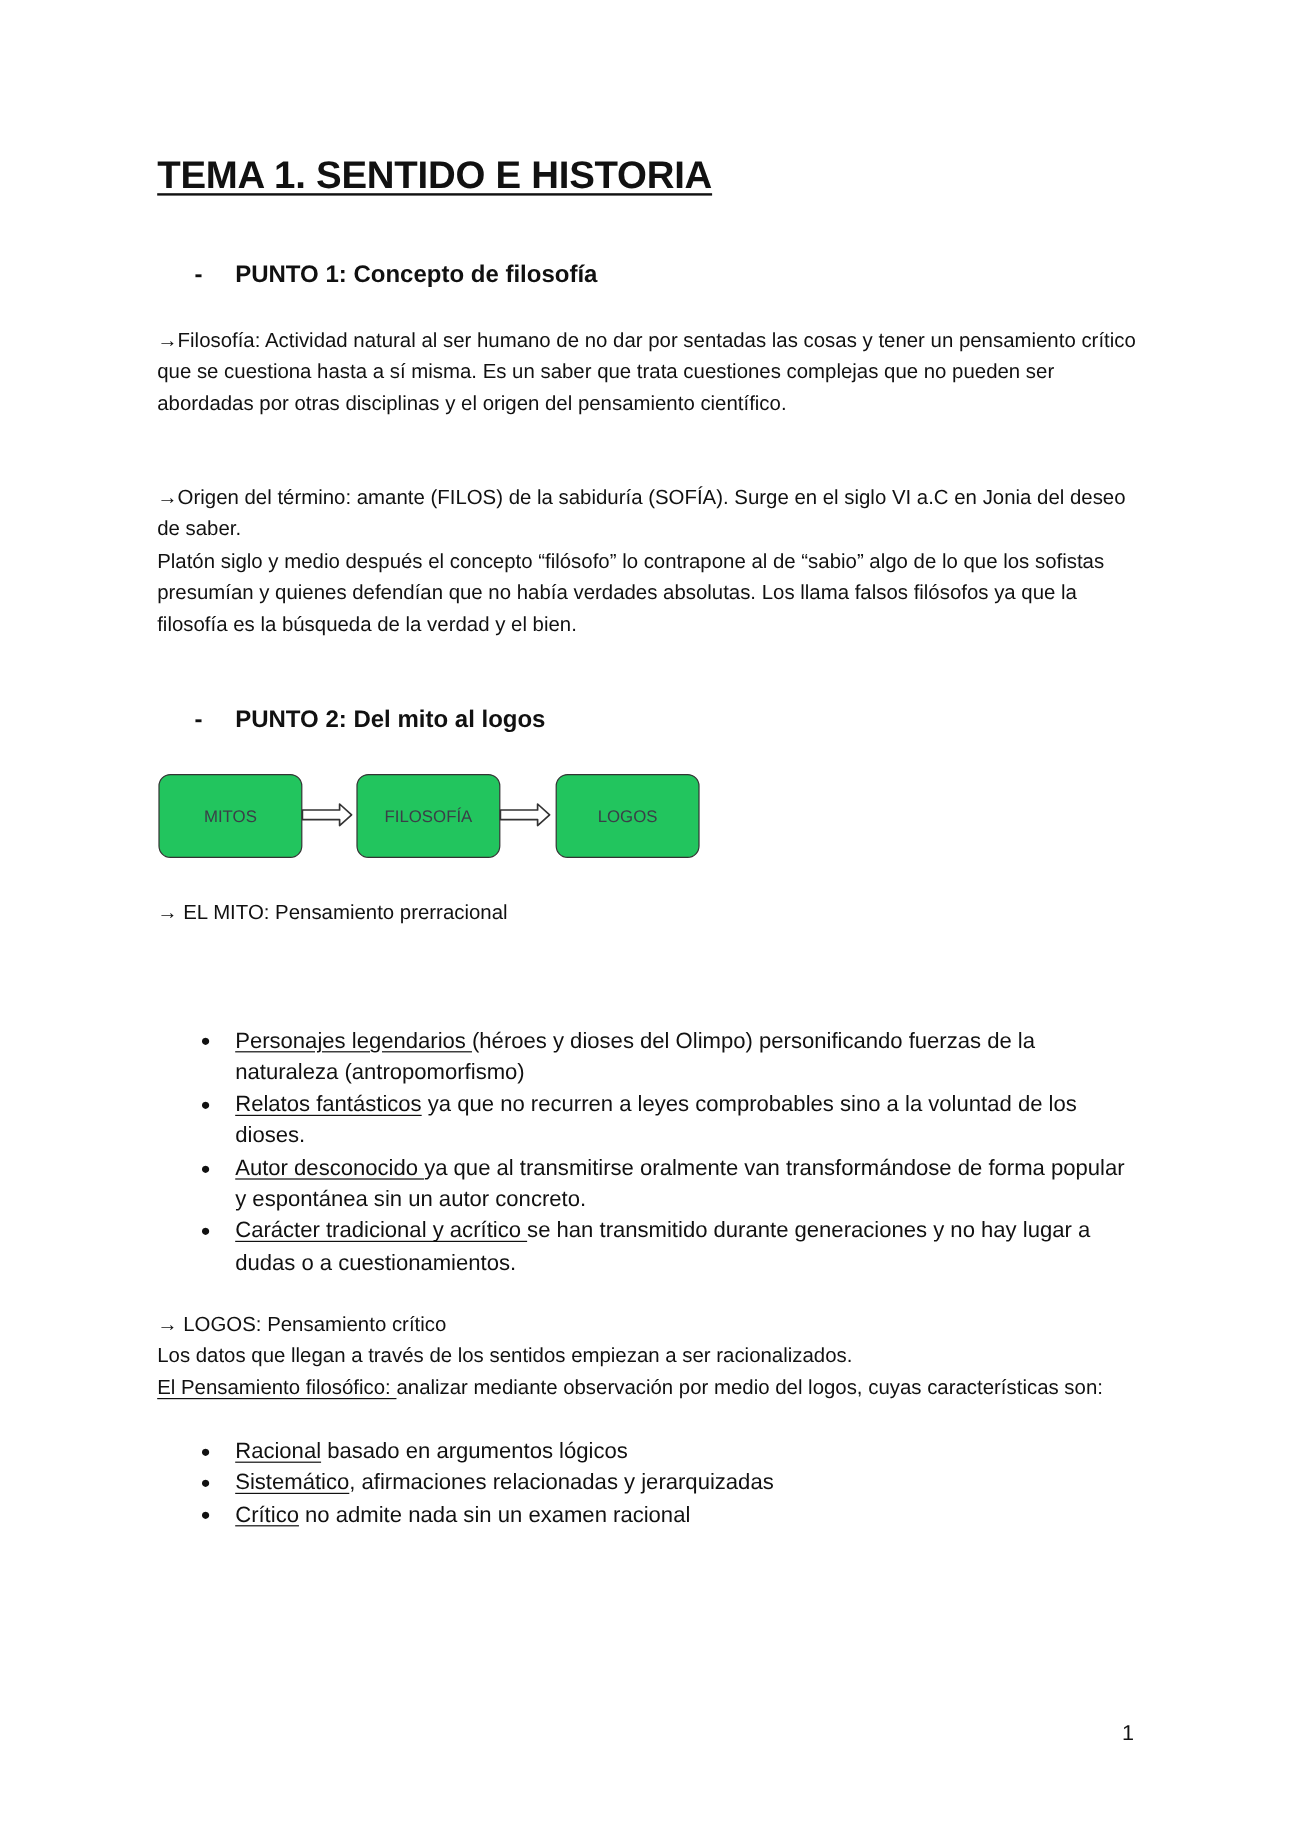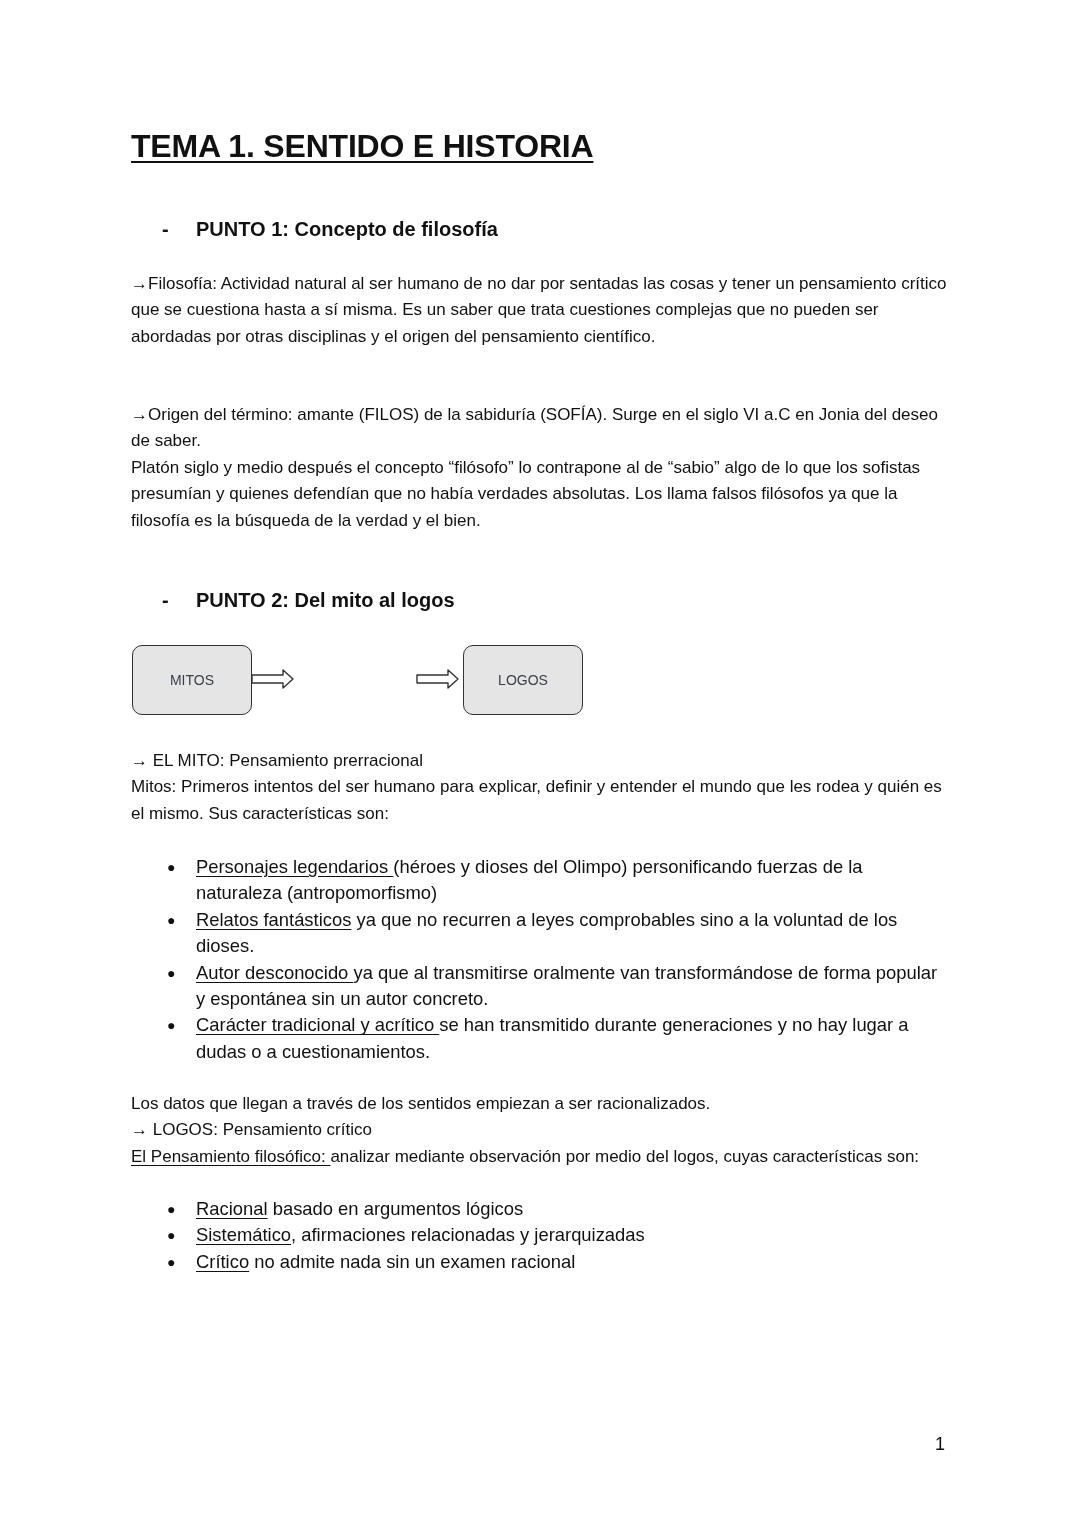--- a/index.html
+++ b/index.html
@@ -28,21 +28,21 @@
     position: absolute; left: 131px; width: 820px; margin: 0; padding: 0; list-style: none;
     font-size: 18.4px; line-height: 26.4px;
   }
   .bullets li { position: relative; padding-left: 65px; }
   .bullets li .dot {
     position: absolute; left: 36px; top: 0; font-size: 14px;
   }
   .diagram { position: absolute; left: 132px; top: 645px; width: 460px; height: 72px; }
   .box {
     position: absolute; top: 0; width: 118px; height: 68px;
-    background: #e5e5e5; border: 1.5px solid #333; border-radius: 10px;
+    background: #22c55e; border: 1.5px solid #333; border-radius: 10px;
     display: flex; align-items: center; justify-content: center;
     font-size: 14px; color: #3a3f47; font-weight: 500;
   }
   .arrow { position: absolute; top: 24px; width: 44px; height: 20px; }
   .page-number {
     position: absolute; left: 935px; top: 1434px; font-size: 18px;
   }
 </style>
 </head>
 <body>
@@ -64,41 +64,41 @@
 
 <h2 class="section-heading" style="top:589px;">
   <span class="dash">-</span><span>PUNTO 2: Del mito al logos</span>
 </h2>
 
 <div class="diagram">
   <div class="box" style="left:0;">MITOS</div>
   <svg class="arrow" style="left:119px;" viewBox="0 0 44 20">
     <path d="M1 6 H32 V1 L42 10 L32 19 V14 H1 Z" fill="#ffffff" stroke="#333" stroke-width="1.4" stroke-linejoin="round"></path>
   </svg>
+  <div class="box" style="left:165px;">FILOSOFÍA</div>
   <svg class="arrow" style="left:284px;" viewBox="0 0 44 20">
     <path d="M1 6 H32 V1 L42 10 L32 19 V14 H1 Z" fill="#ffffff" stroke="#333" stroke-width="1.4" stroke-linejoin="round"></path>
   </svg>
   <div class="box" style="left:331px;">LOGOS</div>
 </div>
 
 <div class="para" style="top:748px;">
   <p>→ EL MITO: Pensamiento prerracional</p>
-  <p>Mitos: Primeros intentos del ser humano para explicar, definir y entender el mundo que les rodea y quién es el mismo. Sus características son:</p>
 </div>
 
 <ul class="bullets" style="top:854px;">
   <li><span class="dot">●</span><span class="u">Personajes legendarios </span><span>(héroes y dioses del Olimpo) personificando fuerzas de la naturaleza (antropomorfismo)</span></li>
   <li><span class="dot">●</span><span class="u">Relatos fantásticos</span><span> ya que no recurren a leyes comprobables sino a la voluntad de los dioses.</span></li>
   <li><span class="dot">●</span><span class="u">Autor desconocido </span><span>ya que al transmitirse oralmente van transformándose de forma popular y espontánea sin un autor concreto.</span></li>
   <li><span class="dot">●</span><span class="u">Carácter tradicional y acrítico </span><span>se han transmitido durante generaciones y no hay lugar a dudas o a cuestionamientos.</span></li>
 </ul>
 
 <div class="para" style="top:1091px;">
+  <p>→ LOGOS: Pensamiento crítico</p>
   <p>Los datos que llegan a través de los sentidos empiezan a ser racionalizados.</p>
-  <p>→ LOGOS: Pensamiento crítico</p>
   <p><span class="u">El Pensamiento filosófico: </span><span>analizar mediante observación por medio del logos, cuyas características son:</span></p>
 </div>
 
 <ul class="bullets" style="top:1196px;">
   <li><span class="dot">●</span><span class="u">Racional</span><span> basado en argumentos lógicos</span></li>
   <li><span class="dot">●</span><span class="u">Sistemático</span><span>, afirmaciones relacionadas y jerarquizadas</span></li>
   <li><span class="dot">●</span><span class="u">Crítico</span><span> no admite nada sin un examen racional</span></li>
 </ul>
 
 <div class="page-number">1</div>

